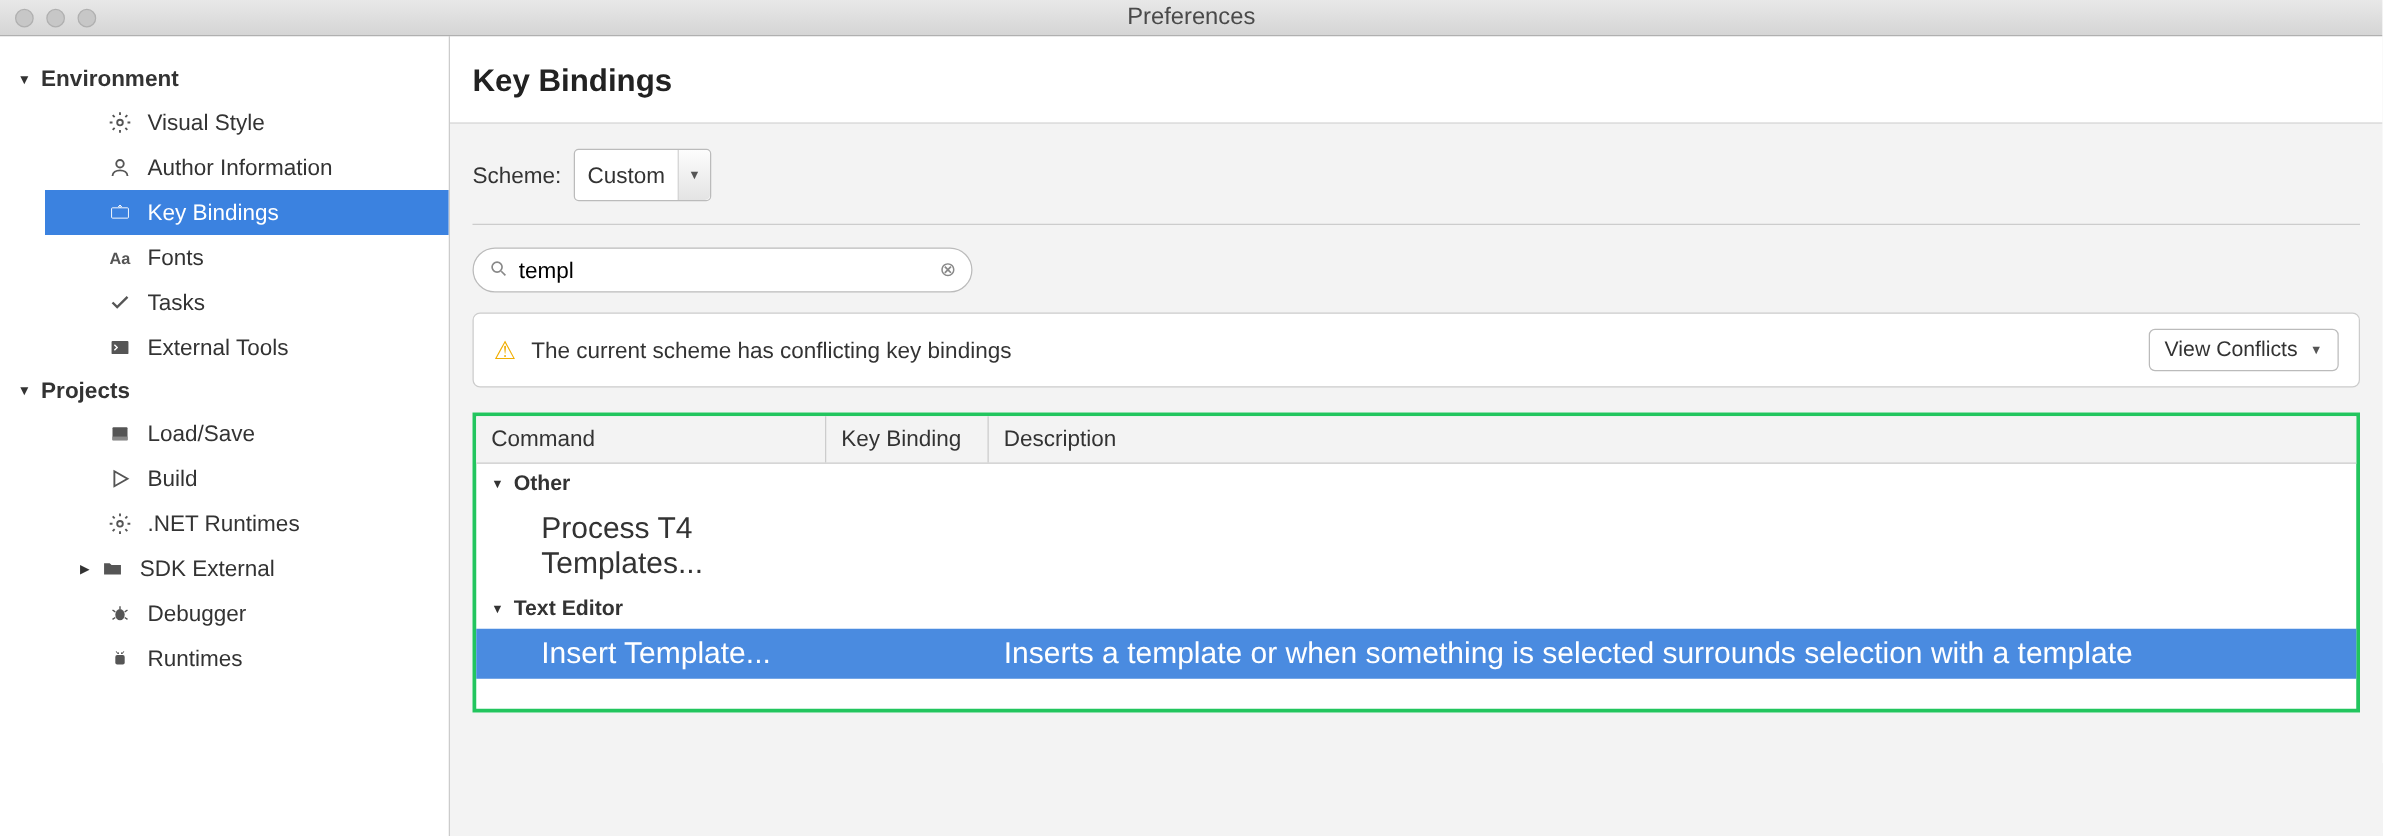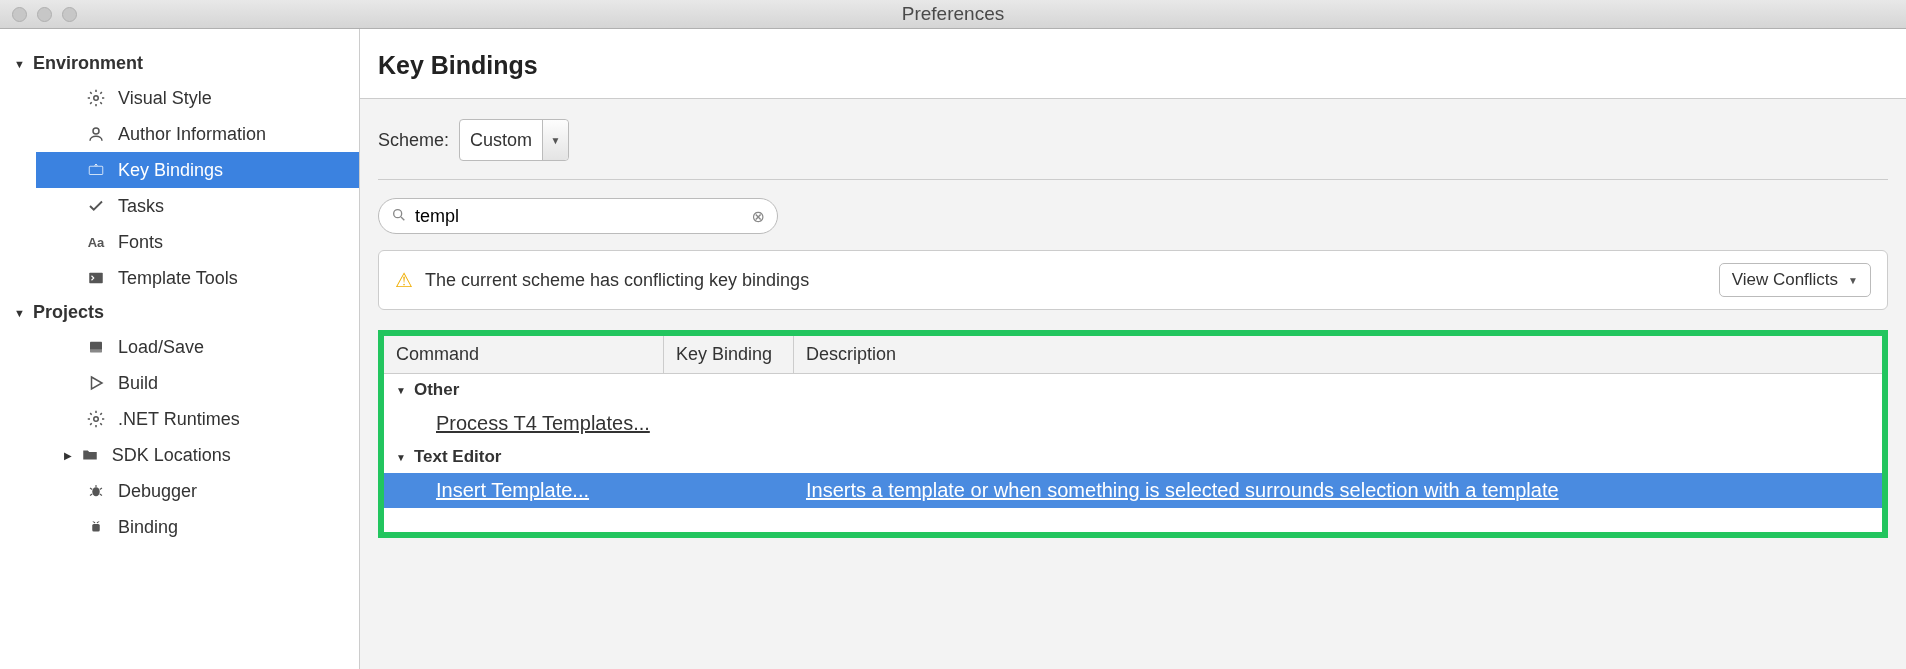--- a/index.html
+++ b/index.html
@@ -36,27 +36,27 @@
   .search-field { width: 400px; height: 36px; border:1px solid #bbb; border-radius: 18px; background:#fff; display:flex; align-items:center; padding: 0 12px; }
   .search-field .mag { margin-right: 8px; color:#888; }
   .search-field input { flex:1; border:none; outline:none; font-size: 18px; background:transparent; }
   .search-field .clear { color:#888; cursor:pointer; font-size:16px; }
   
   .warning-bar { margin: 0 18px; border:1px solid #ccc; border-radius:6px; background:#fff; padding: 12px 16px; display:flex; align-items:center; gap:12px; font-size:18px; }
   .warn-icon { color:#f0ad00; font-size:20px; }
   .conflicts-btn { margin-left:auto; border:1px solid #bbb; border-radius:5px; background:#fff; padding: 6px 12px; display:flex; align-items:center; gap:10px; font-size:17px; cursor:pointer; }
   .conflicts-btn .dd { font-size:10px; color:#555; }
   
-  .table { margin: 20px 18px 0 18px; border:6px solid #22c55e; background:#fff; }
+  .table { margin: 20px 18px 0 18px; border:3px solid #22c55e; background:#fff; }
   .thead { display:flex; background:#f3f3f3; border-bottom:1px solid #ccc; font-size:18px; }
   .th { padding: 8px 12px; border-right:1px solid #ccc; }
   .th.c1 { width: 280px; } .th.c2 { width: 130px; } .th.c3 { flex:1; border-right:none; }
   .group-row { display:flex; align-items:center; padding: 6px 12px; font-weight:bold; font-size:17px; }
   .group-row .disclosure { margin-right:8px; font-size:10px; }
-  .data-row { display:flex; font-size:20px; padding: 6px 0; text-decoration: underline; }
+  .data-row { display:flex; font-size:24px; padding: 6px 0; }
   .data-row .td1 { width: 292px; padding-left: 52px; } .data-row .td2 { width: 130px; } .data-row .td3 { flex:1; padding-left:0; }
   .data-row.selected { background:#4a8be0; color:#fff; }
   
   svg.small-icon { width:18px; height:18px; }
 </style>
 </head>
 <body>
 
 <div class="titlebar">
   <div class="traffic-lights">
@@ -96,40 +96,40 @@
       <span class="icon">
           <svg class="small-icon" viewBox="0 0 24 24" fill="#fff" stroke="#fff" stroke-width="1">
             <rect x="3" y="7" width="18" height="11" rx="1" fill="none"></rect>
             <path d="M12 4v3m0-3l-2 2m2-2l2 2" fill="none"></path>
           </svg>
         </span>
       <span>Key Bindings</span>
     </div>
     <div class="nav-item">
       <span class="icon">
+          <span style="font-size:13px;font-weight:bold;color:#555;">Aa</span>
+        </span>
+      <span>Fonts</span>
+    </div>
+    <div class="nav-item">
+      <span class="icon">
           <svg class="small-icon" viewBox="0 0 24 24" fill="none" stroke="#555" stroke-width="2.5">
             <path d="M4 12l5 5L20 6"></path>
           </svg>
         </span>
       <span>Tasks</span>
     </div>
     <div class="nav-item">
       <span class="icon">
-          <span style="font-size:13px;font-weight:bold;color:#555;">Aa</span>
-        </span>
-      <span>Fonts</span>
-    </div>
-    <div class="nav-item">
-      <span class="icon">
           <svg class="small-icon" viewBox="0 0 24 24" fill="#555">
             <rect x="3" y="5" width="18" height="14" rx="1"></rect>
             <path d="M6 9l3 3-3 3" stroke="#fff" stroke-width="1.5" fill="none"></path>
           </svg>
         </span>
-      <span>Template Tools</span>
+      <span>External Tools</span>
     </div>
 
     <div class="section-header">
       <span class="disclosure">▼</span>
       <span>Projects</span>
     </div>
     <div class="nav-item">
       <span class="icon">
           <svg class="small-icon" viewBox="0 0 24 24" fill="#555">
             <rect x="4" y="5" width="16" height="14" rx="1"></rect>
@@ -155,41 +155,41 @@
         </span>
       <span>.NET Runtimes</span>
     </div>
     <div class="nav-item">
       <span class="sub-disclosure">▶</span>
       <span class="icon">
           <svg class="small-icon" viewBox="0 0 24 24" fill="#555">
             <path d="M3 6h6l2 2h10v10H3z"></path>
           </svg>
         </span>
-      <span>SDK Locations</span>
+      <span>SDK External</span>
     </div>
     <div class="nav-item">
       <span class="icon">
           <svg class="small-icon" viewBox="0 0 24 24" fill="#555">
             <ellipse cx="12" cy="13" rx="5" ry="6"></ellipse>
             <path d="M7 10l-3-2m13 2l3-2M7 16l-3 2m13-2l3 2M12 7V4" stroke="#555" stroke-width="1.5"></path>
           </svg>
         </span>
       <span>Debugger</span>
     </div>
     <div class="nav-item">
       <span class="icon">
           <svg class="small-icon" viewBox="0 0 24 24" fill="#555">
             <rect x="7" y="8" width="10" height="10" rx="2"></rect>
             <circle cx="10" cy="6" r="1"></circle>
             <circle cx="14" cy="6" r="1"></circle>
             <path d="M8 4l1 2m7-2l-1 2" stroke="#555"></path>
           </svg>
         </span>
-      <span>Binding</span>
+      <span>Runtimes</span>
     </div>
   </div>
 
   <div class="main">
     <div class="main-header">Key Bindings</div>
     <div class="main-body">
       <div class="scheme-row">
         <span>Scheme:</span>
         <div class="scheme-select">
           <span class="sel-text">Custom</span>

